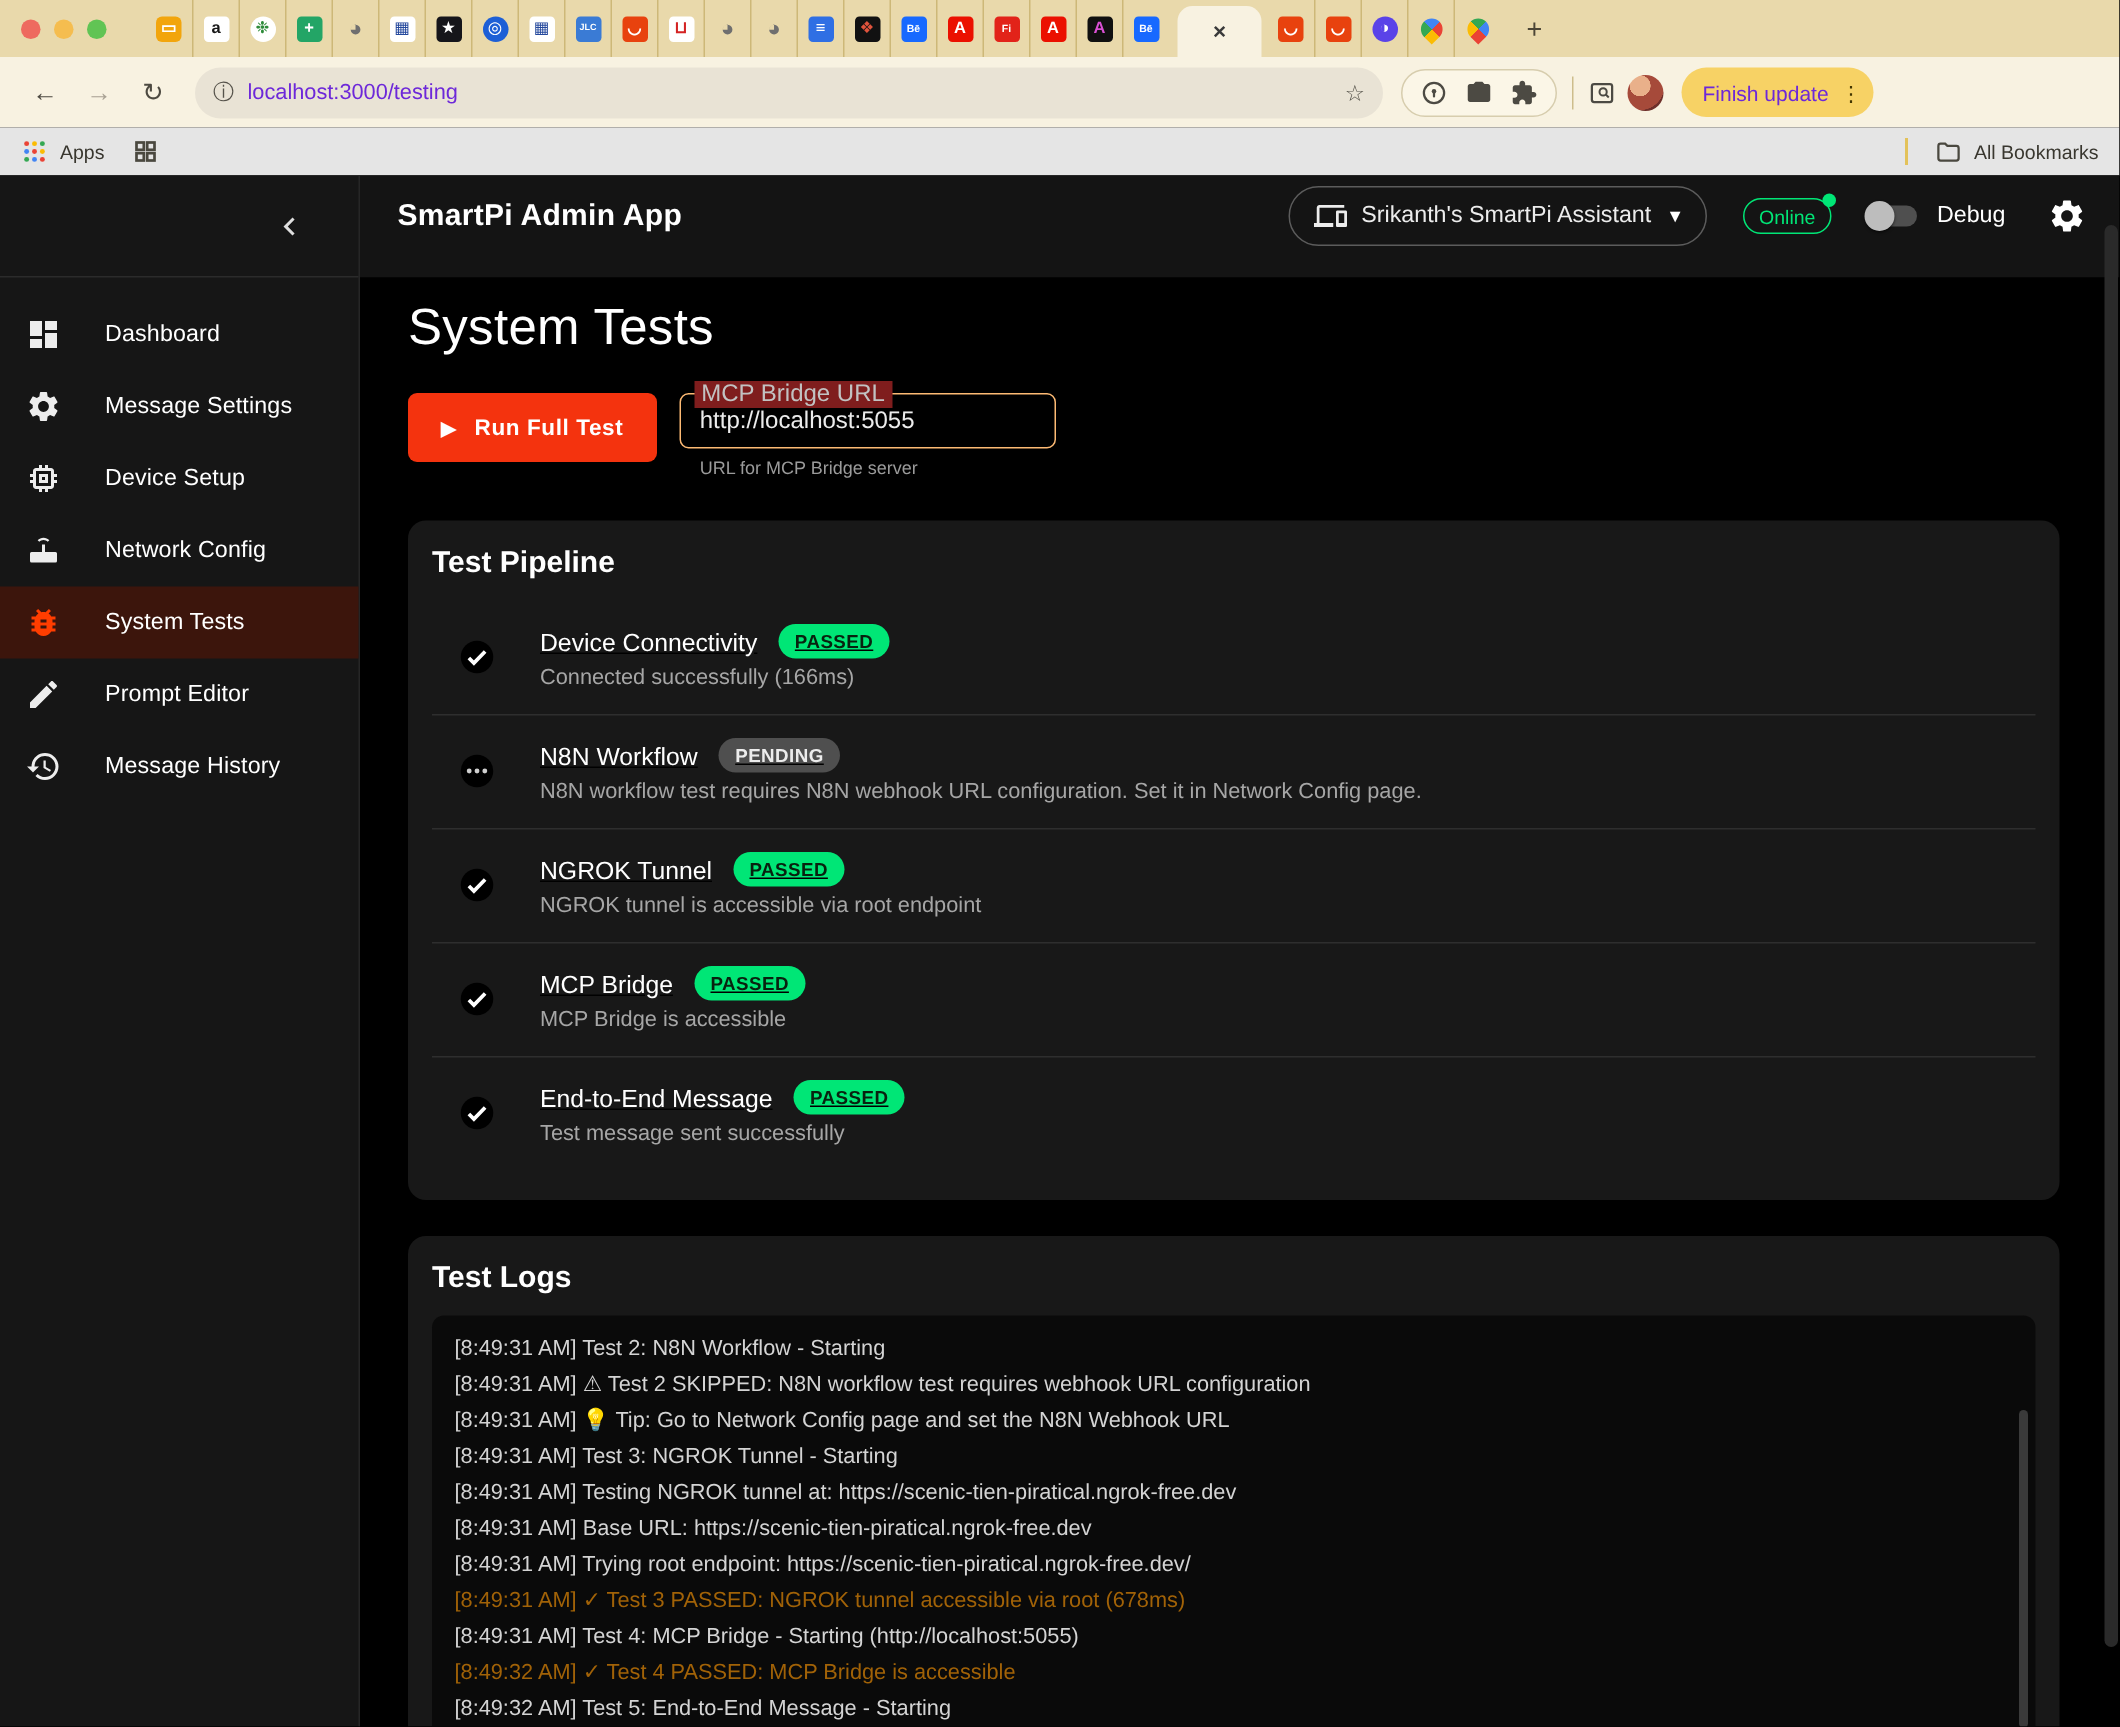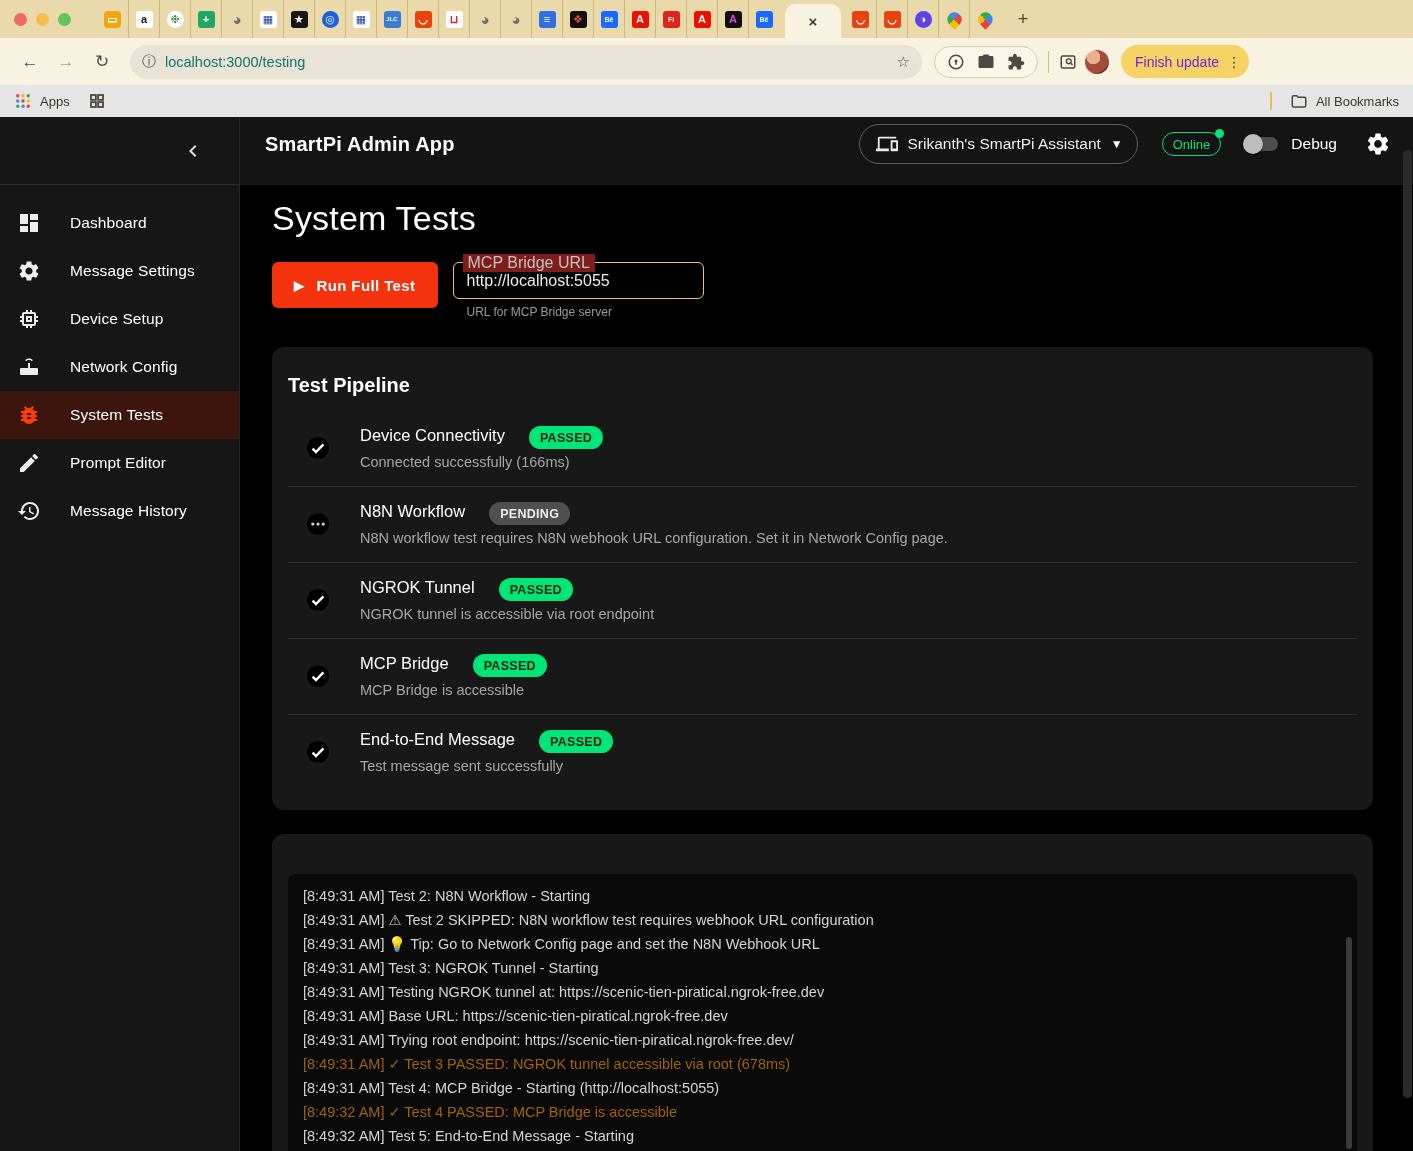--- a/index.html
+++ b/index.html
@@ -23,21 +23,21 @@
     position:relative; }
   .active-tab .close { font-size:15px; color:#3a3a3a; font-weight:bold; cursor:default; }
   .ptabs.right .ptab:first-child { border-left:none; }
   .newtab { width:30px; text-align:center; font-size:18px; color:#4c4636; margin-left:8px; }
   .toolbar { height:47px; background:#f8f2e1; display:flex; align-items:center; padding:0 10px 0 12px; }
   .navbtn { width:28px; text-align:center; font-size:17px; color:#4d4a41; margin:0 4px; }
   .navbtn.fwd { color:#a9a294; }
   .addressbar { flex:0 0 792px; height:34px; margin-left:10px; background:#e9e3d5; border-radius:17px;
     display:flex; align-items:center; padding:0 12px; }
   .addressbar .info { font-size:14px; color:#55524a; margin-right:9px; }
-  .addressbar .url { font-size:14.5px; color:#0f766e; flex:1; }
+  .addressbar .url { font-size:14.5px; color:#6d28d9; flex:1; }
   .addressbar .star { font-size:15px; color:#55524a; }
   .extpill { margin-left:12px; height:32px; border:1px solid #d7cdae; background:#fbf6e7; border-radius:16px;
     display:flex; align-items:center; gap:12px; padding:0 12px; }
   .tbicon { width:18px; height:18px; color:#4c4a43; }
   .tbicon svg { width:100%; height:100%; }
   .vsep { width:1px; height:22px; background:#cdbd8c; margin:0 10px; }
   .avatar { width:24px; height:24px; border-radius:50%; margin:0 8px;
     background:radial-gradient(circle at 35% 30%, #e9b08a 0 30%, #a64a3a 31% 70%, #6e2f2a 71%); }
   .update-pill { height:33px; background:#f7d265; border-radius:17px; display:flex; align-items:center;
     padding:0 8px 0 14px; margin-left:4px; }
@@ -91,28 +91,28 @@
   .run-btn { background:#f4330e; color:#fff; border:none; border-radius:6px; height:46px; padding:0 22px;
     font-size:15px; font-weight:700; letter-spacing:.4px; display:flex; align-items:center; gap:12px;
     font-family:"Liberation Sans", sans-serif; }
   .run-btn .play { font-size:13px; }
   .field { position:relative; margin-left:15px; width:251px; }
   .field .box { height:37px; border:1px solid #fdba74; border-radius:6px; display:flex; align-items:center;
     padding:0 13px; background:#000; }
   .field .value { font-size:16px; color:#ececec; }
   .field .flabel { position:absolute; top:-8px; left:10px; background:#7f1d1d; padding:0 5px; font-size:16px; color:#c2c2c2; }
   .field .helper { font-size:12px; color:#9b9b9b; margin:6px 0 0 14px; }
-  .card { background:#181818; border-radius:12px; margin-top:28px; padding:27px 16px 20px 16px; }
+  .card { background:#181818; border-radius:12px; margin-top:28px; padding:17px 16px 20px 16px; }
   .card-title { font-size:20px; font-weight:600; color:#fff; padding-left:0px; }
   .pipeline-list { margin-top:14px; }
   .prow { display:flex; align-items:center; gap:29px; padding:15px 0 16px 17px; border-bottom:1px solid #2e2e2e; }
   .prow:last-child { border-bottom:none; }
   .picon { width:26px; height:26px; flex-shrink:0; }
   .picon svg { width:100%; height:100%; }
-  .ptext .trow { display:flex; align-items:flex-start; gap:24px; }
+  .ptext .trow { display:flex; align-items:flex-end; gap:14px;text-decoration:underline; }
   .pname { font-size:16.5px; color:#fff; font-weight:500; }
   .badge { height:23px; border-radius:12px; padding:0 11px; font-size:12.5px; font-weight:600; letter-spacing:.3px;
     display:flex; align-items:center; }
   .badge.PASSED { background:#00e676; color:#08220f; }
   .badge.PENDING { background:#4f4f4f; color:#ececec; }
   .pdetail { font-size:14.5px; color:#a6a6a6; margin-top:5px; }
   .logs-card { margin-top:24px; padding-bottom:0; }
   .console { position:relative; background:#0a0a0a; border-radius:8px; margin-top:13px; padding:10px 24px 12px 15px;
     height:302px; overflow:hidden; }
   .log-line { font-size:14.5px; line-height:24px; color:#d4d4d4; white-space:nowrap; }
@@ -553,20 +553,21 @@
                     <span class="pname">End-to-End Message</span>
                     <span class="badge PASSED" data-kind="PASSED">PASSED</span>
                   </div>
                   <div class="pdetail">Test message sent successfully</div>
                 </div>
               </div>
             </div>
         </div>
 
         <div class="card logs-card">
+          <div class="card-title">Test Logs</div>
           <div class="console">
             <div>
 
                 <div class="log-line" data-kind="info">[8:49:31 AM] Test 2: N8N Workflow - Starting</div>
 
                 <div class="log-line" data-kind="info">[8:49:31 AM] ⚠ Test 2 SKIPPED: N8N workflow test requires webhook URL configuration</div>
 
                 <div class="log-line" data-kind="info">[8:49:31 AM] 💡 Tip: Go to Network Config page and set the N8N Webhook URL</div>
 
                 <div class="log-line" data-kind="info">[8:49:31 AM] Test 3: NGROK Tunnel - Starting</div>

